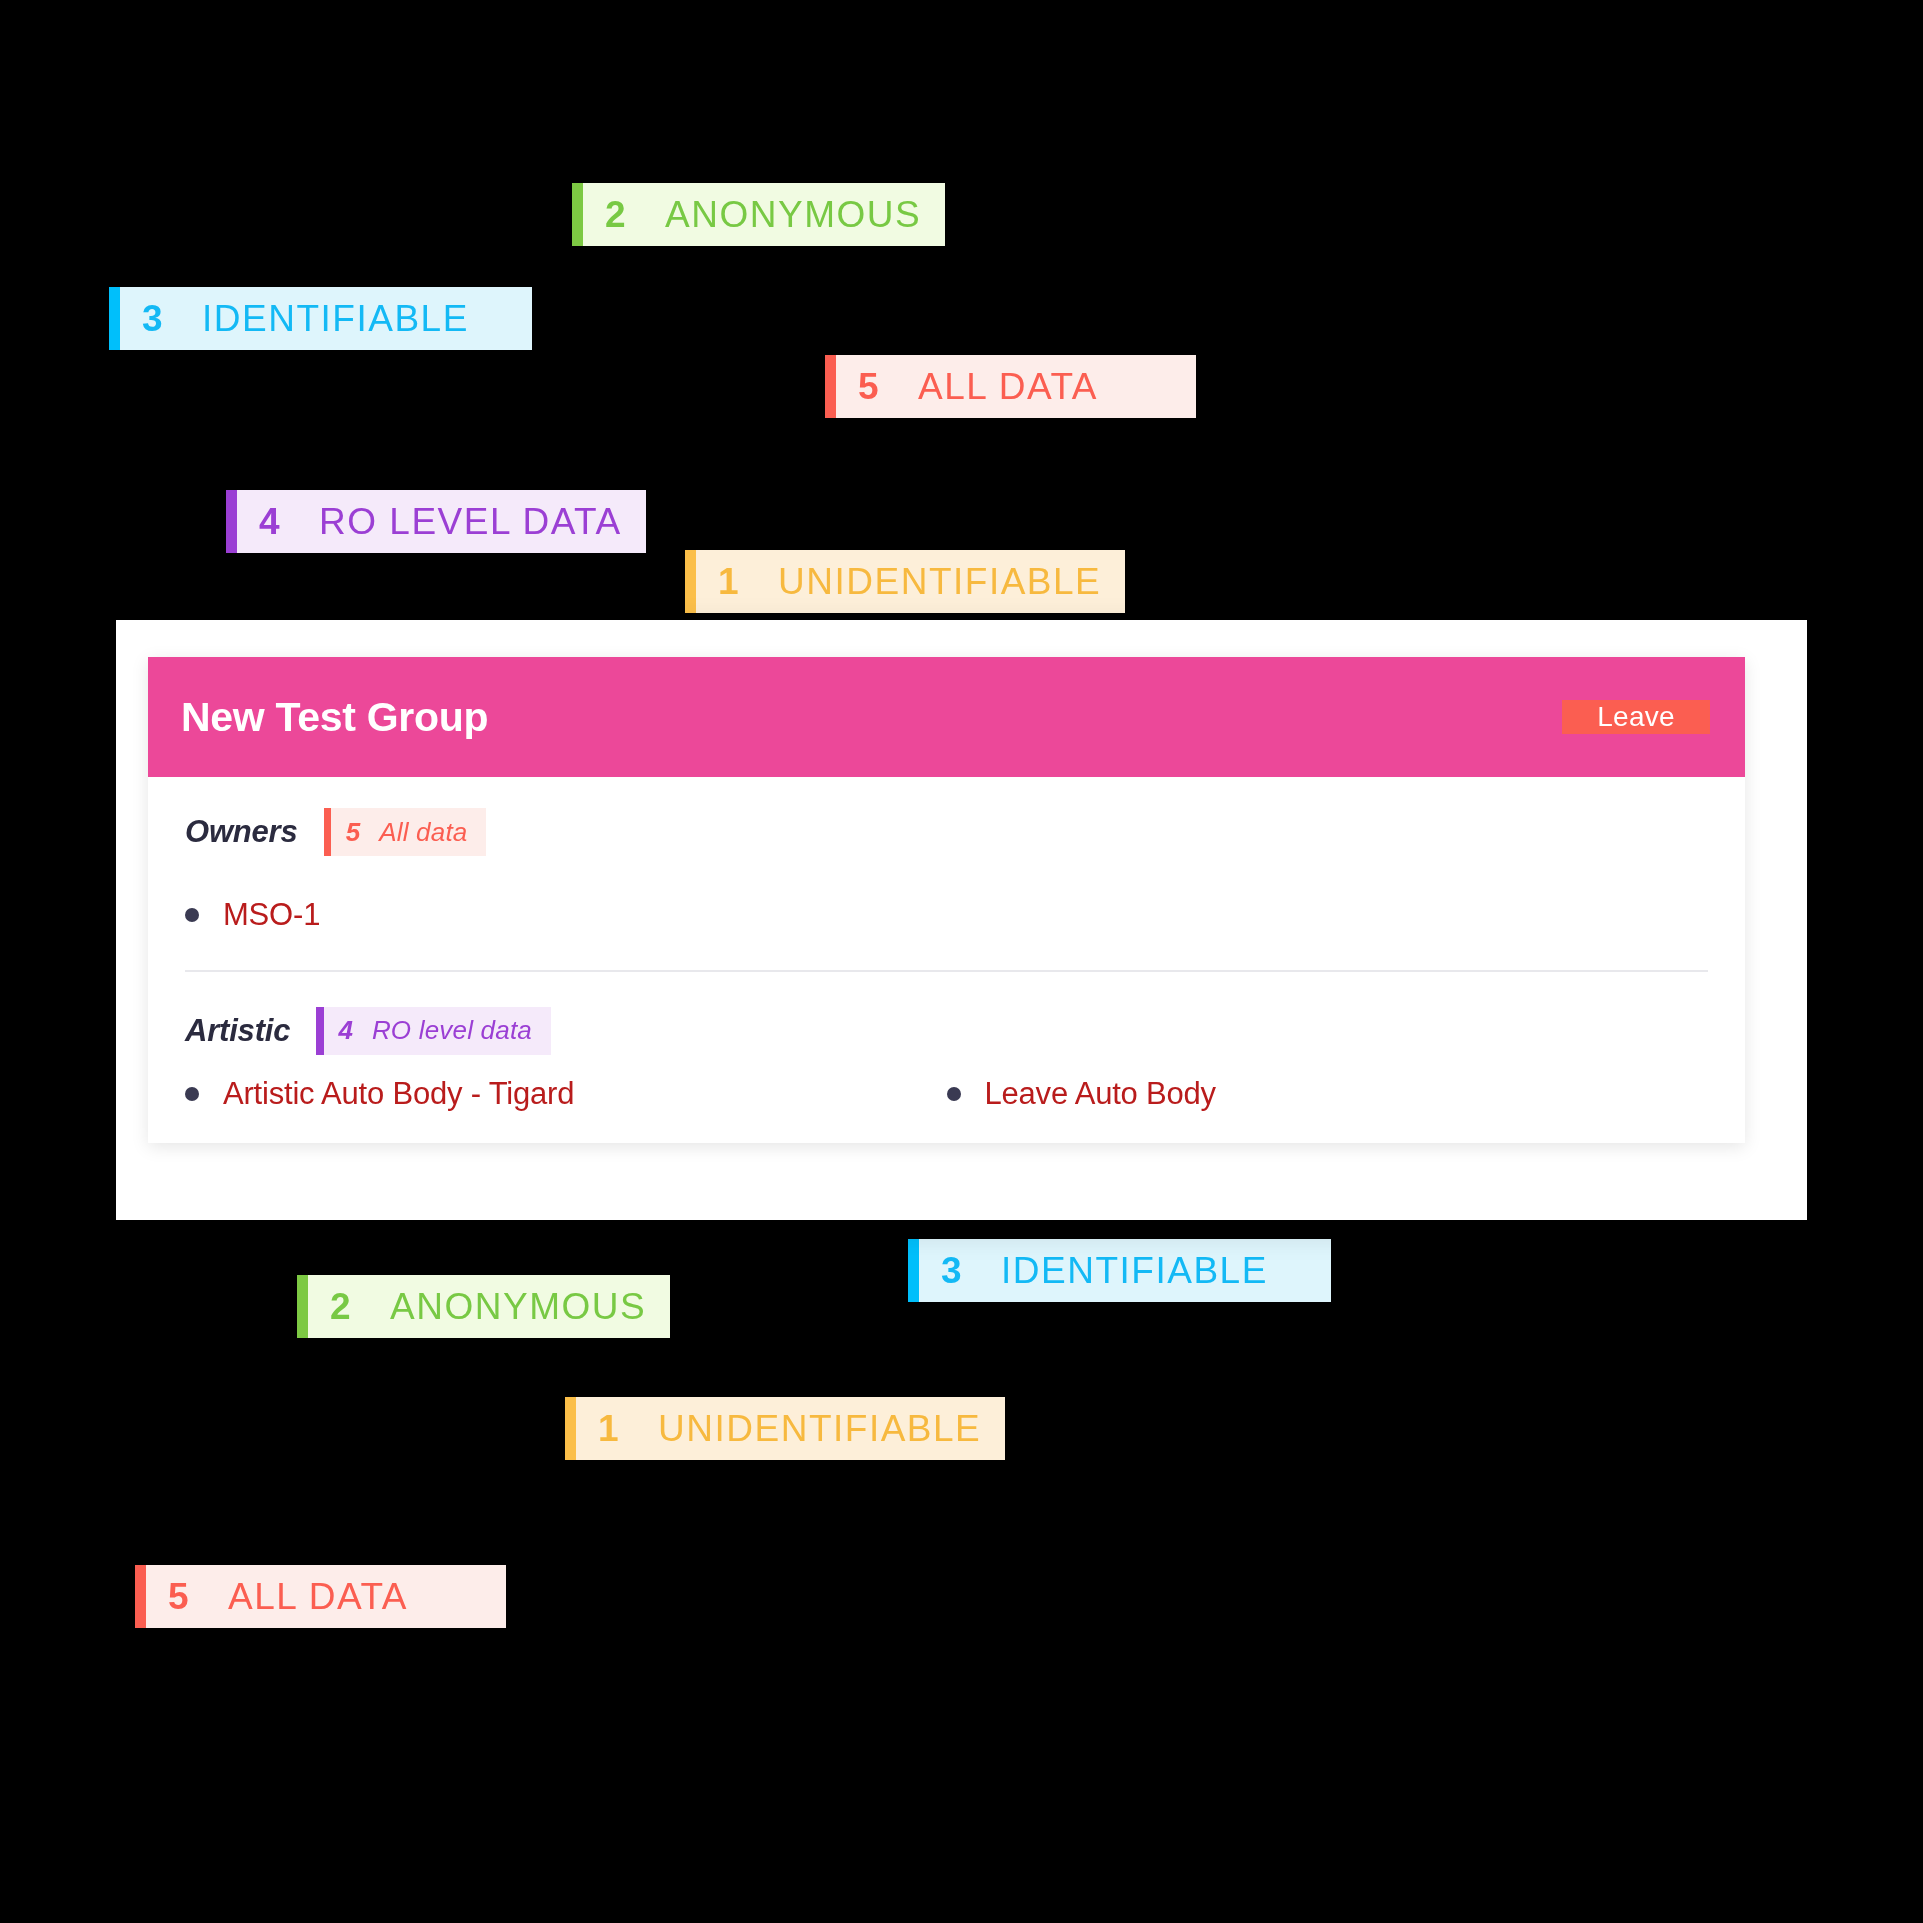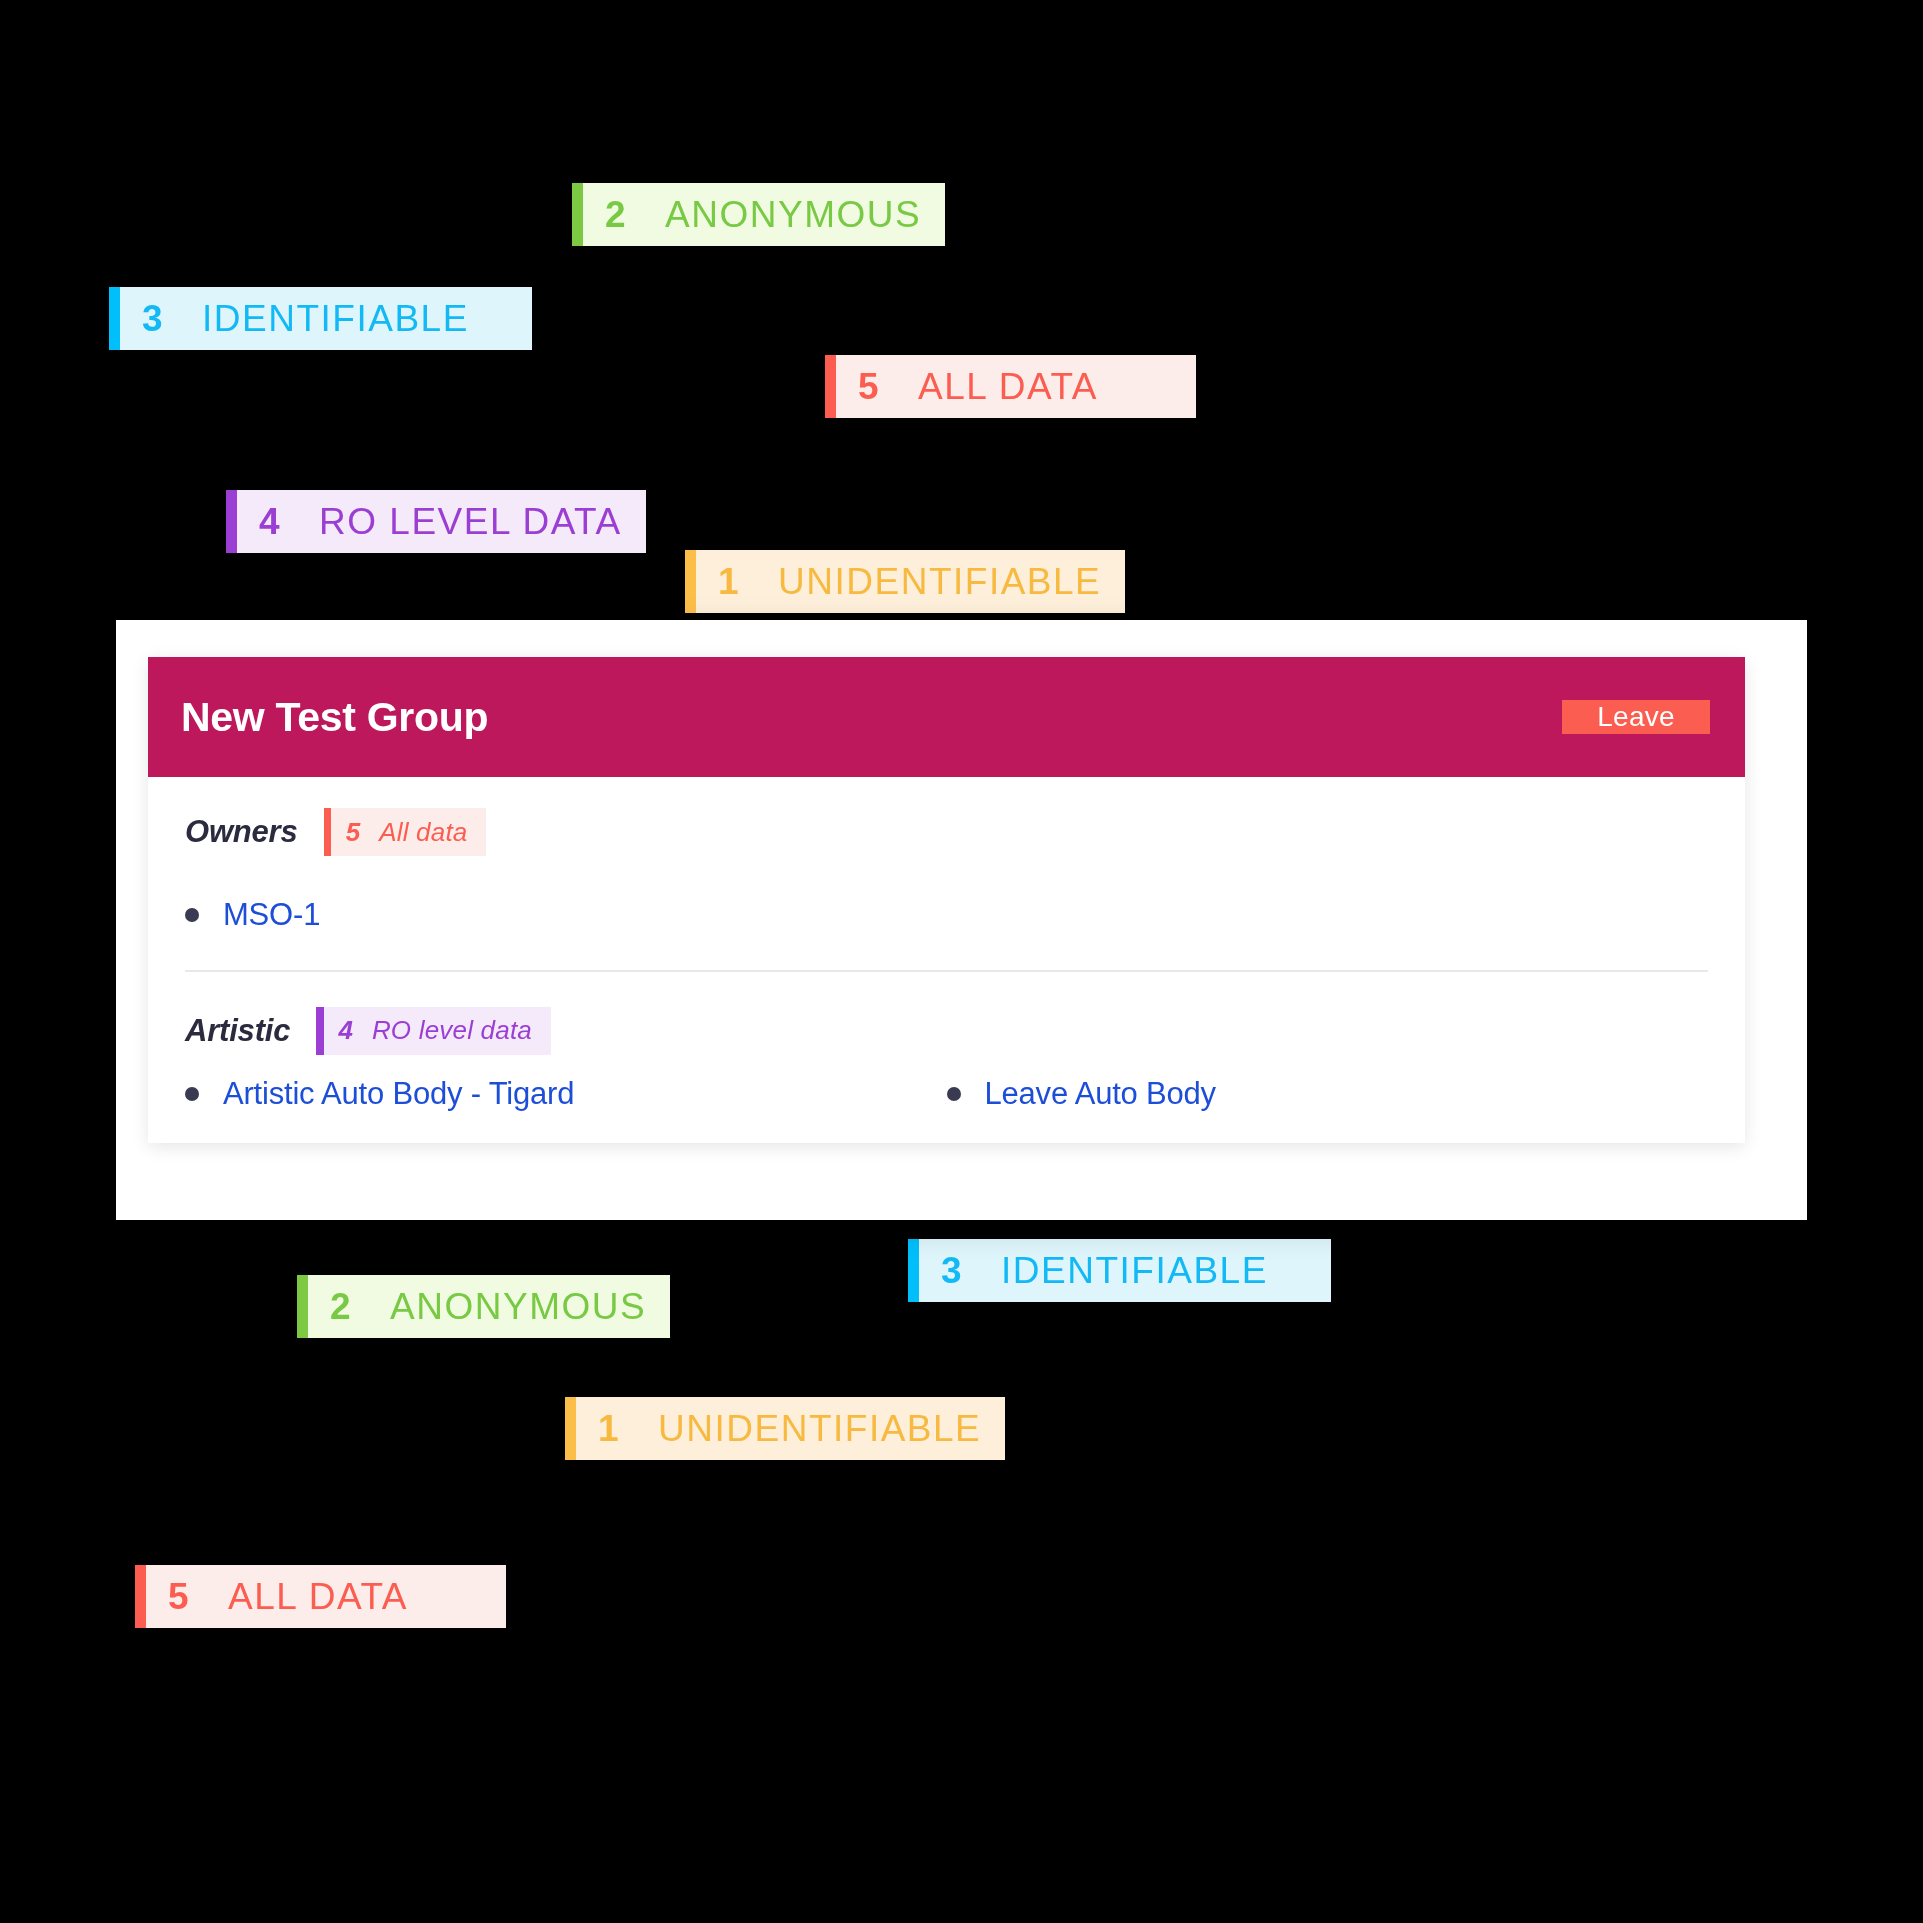--- a/index.html
+++ b/index.html
@@ -84,21 +84,21 @@
   
   #group-card {
     position: absolute;
     left: 148px;
     top: 657px;
     width: 1597px;
     background: #FFFFFF;
     box-shadow: 0 3.7px 16.6px rgba(0,0,0,0.10);
   }
   #card-header {
-    background: #be185d;
+    background: #ec4899;
     height: 120px;
     display: flex;
     align-items: center;
     justify-content: space-between;
     padding: 0 35px 0 33px;
     box-sizing: border-box;
   }
   #card-title {
     color: #FFFFFF;
     font-size: 41px;
@@ -146,21 +146,21 @@
     list-style: none;
     margin: 0;
     padding: 0;
     display: flex;
     flex-wrap: wrap;
   }
   .entity-list li {
     display: flex;
     align-items: center;
     font-size: 31px;
-    color: #1d4ed8;
+    color: #b91c1c;
     letter-spacing: -0.2px;
   }
   .entity-list li .dot {
     width: 14px;
     height: 14px;
     border-radius: 50%;
     background: #3A3A52;
     margin-right: 24px;
     flex: 0 0 14px;
   }

